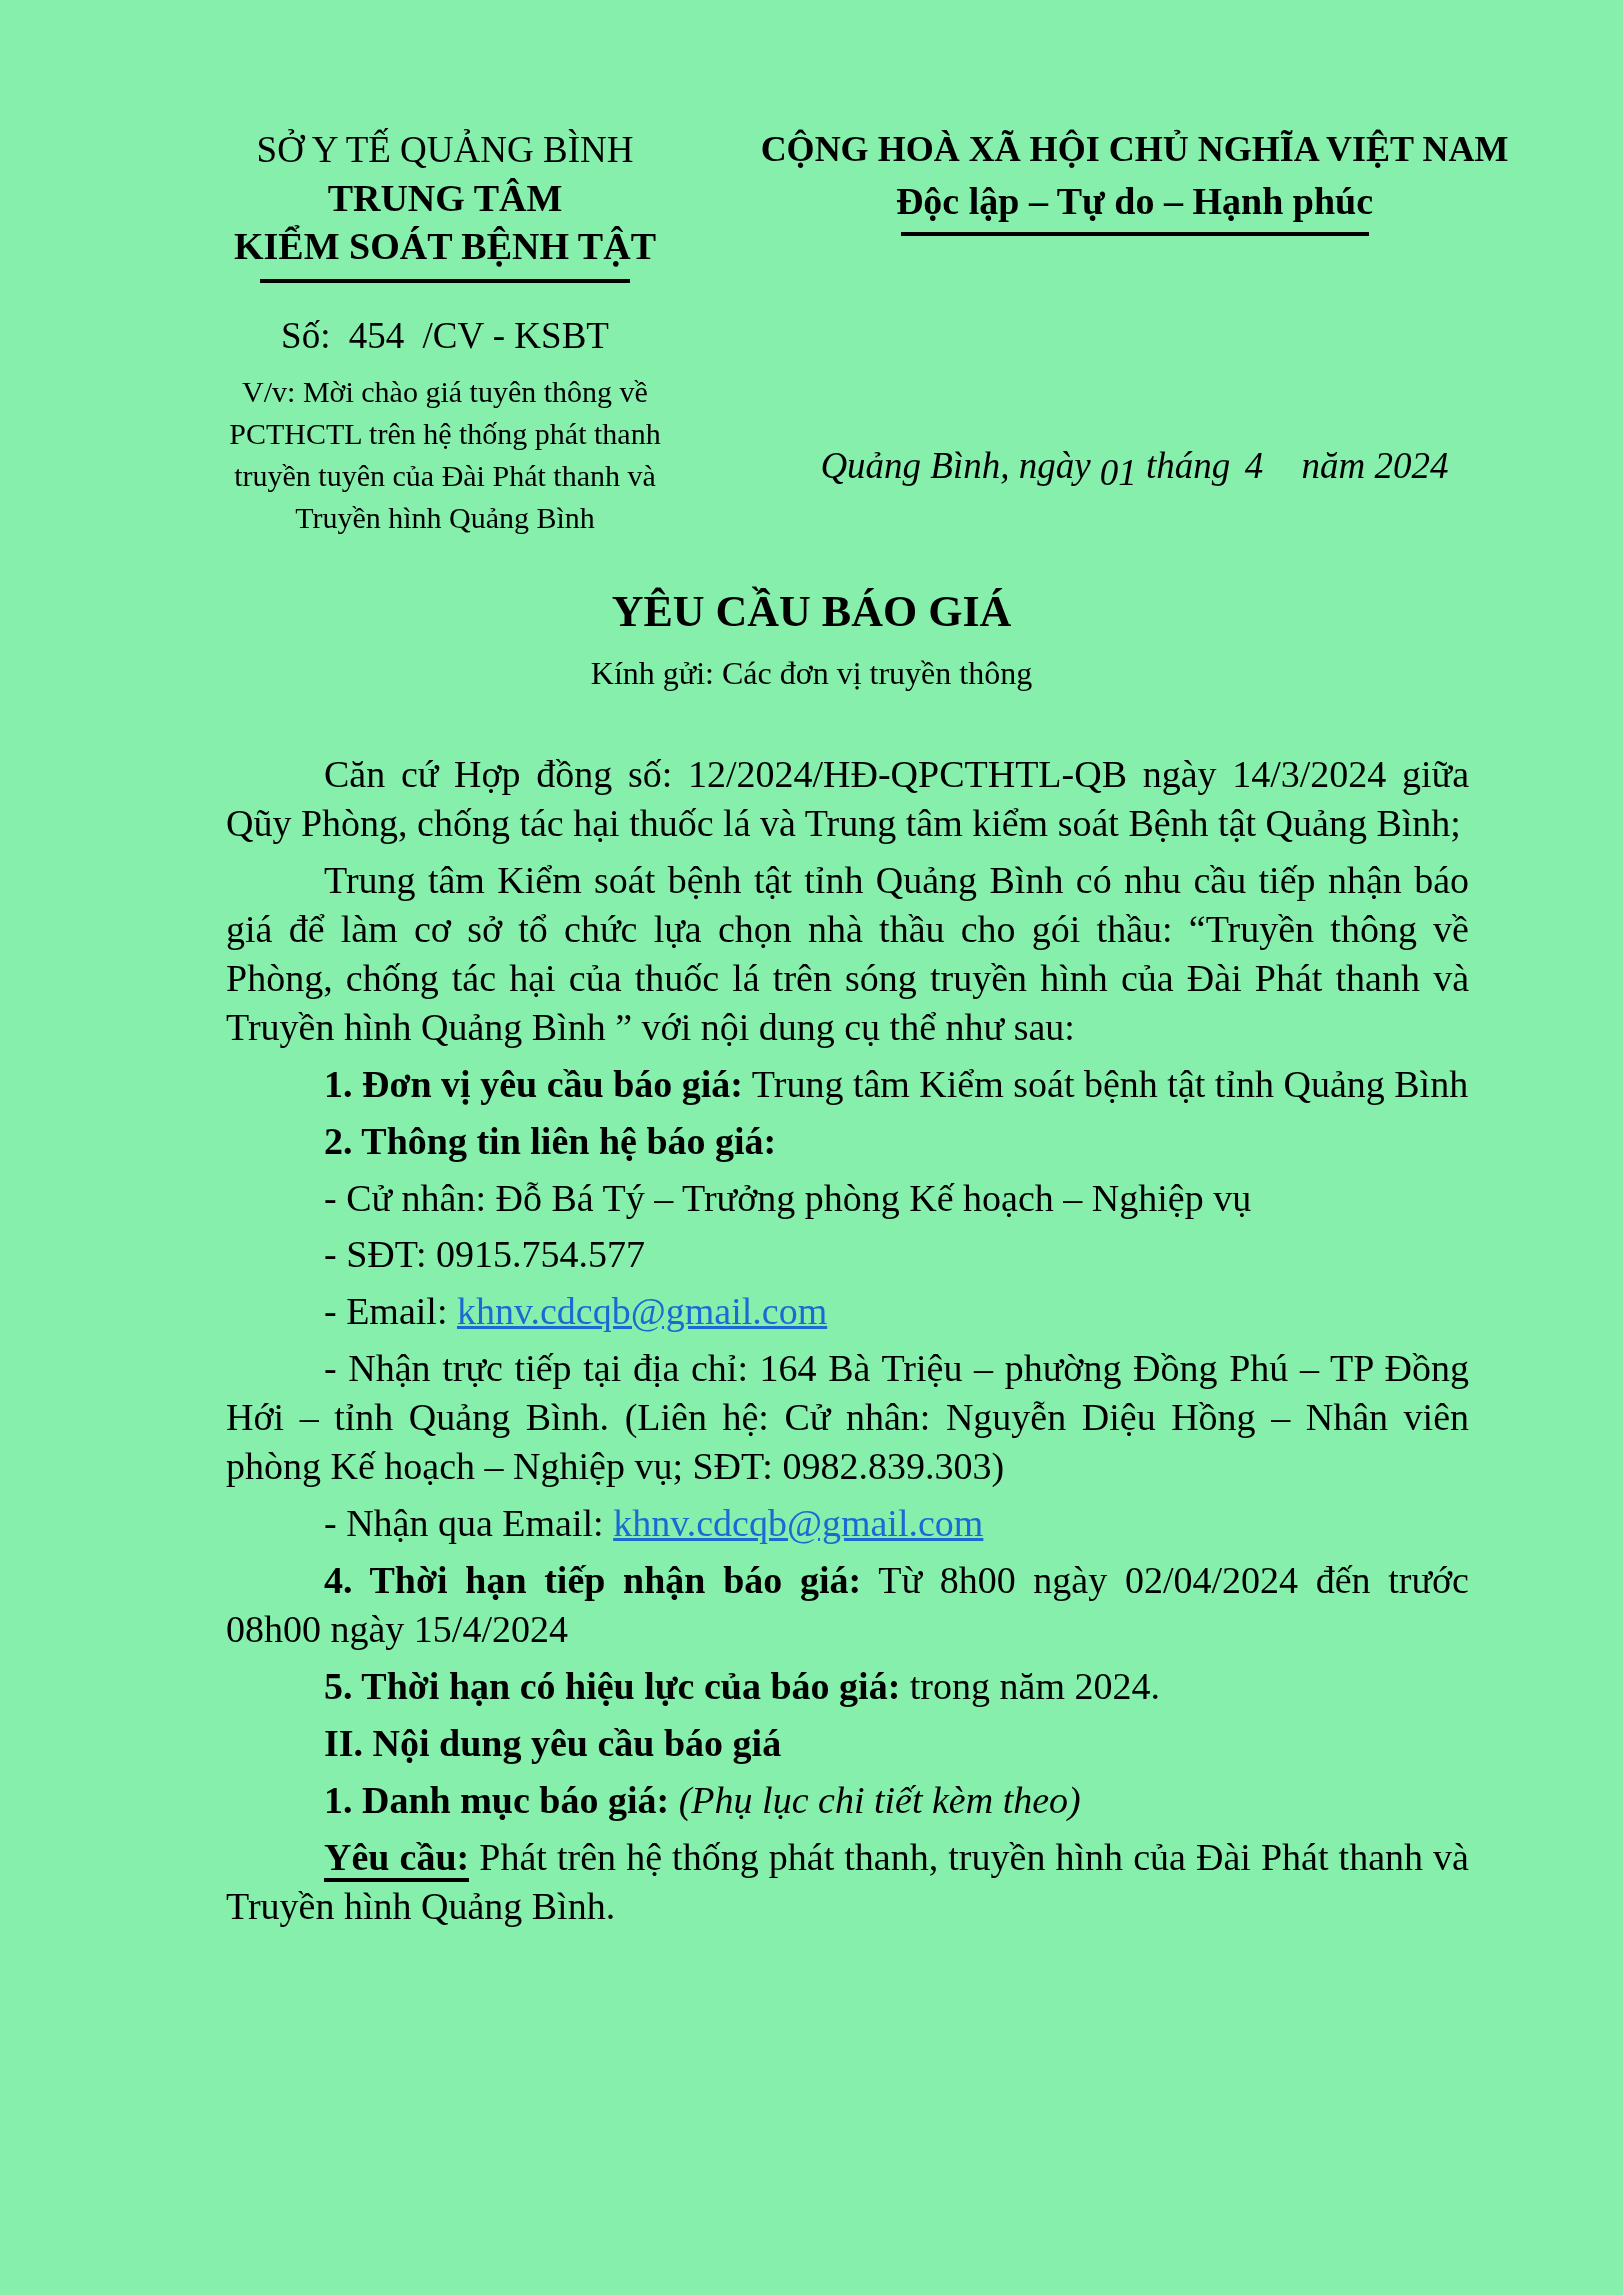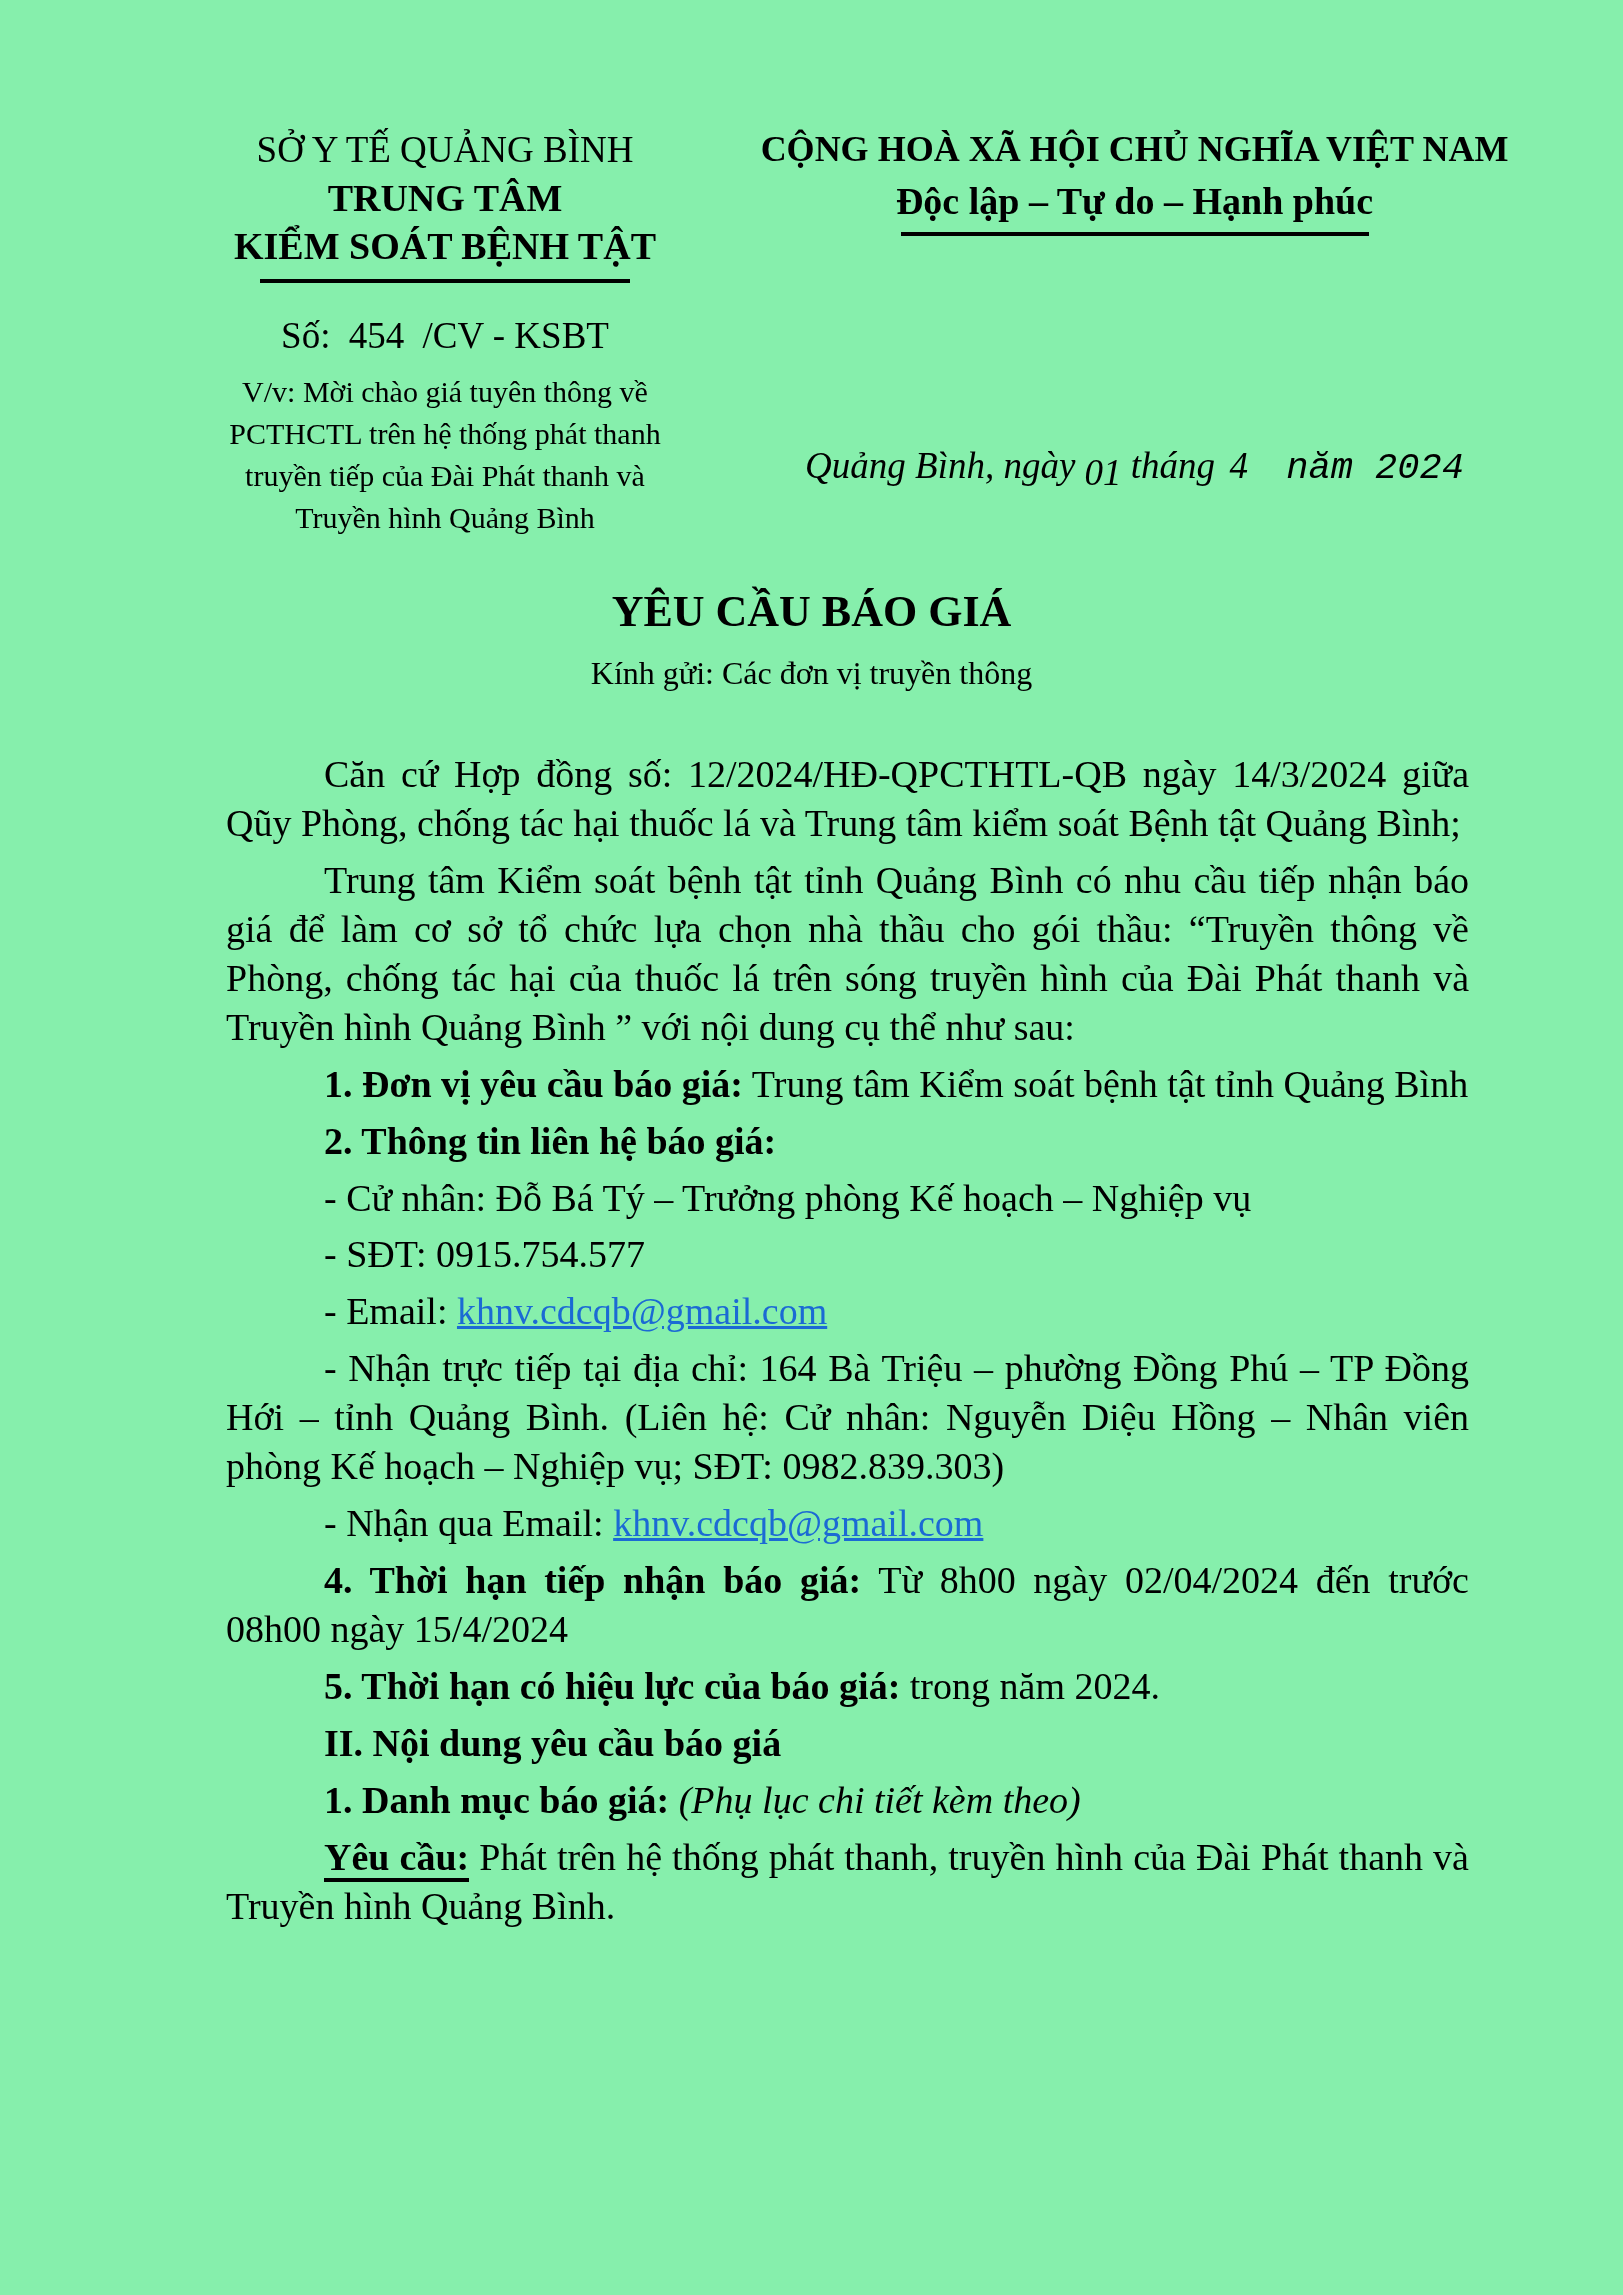--- a/index.html
+++ b/index.html
@@ -20,21 +20,21 @@
   .doc-number .num{margin:0 18.3px;}
   .subject{margin-top:10.5px;font-size:30px;line-height:42px;}
   
   .header-right{position:absolute;left:725px;top:126px;width:819px;text-align:center;}
   .country{font-size:36px;line-height:47px;font-weight:bold;white-space:nowrap;}
   .motto{font-size:38px;line-height:50px;font-weight:bold;margin-top:2.6px;}
   .rule-right{width:468px;height:3.9px;background:#000;margin:6.5px auto 0;}
   .dateline{margin-top:207px;font-size:37px;line-height:46px;font-style:italic;white-space:nowrap;}
   .dateline .day{display:inline-block;transform:translateY(6.5px);margin:0 9.2px;}
   .dateline .mth{margin:0 14.4px;}
-  .dateline .yr{margin-left:24px;font-family:Liberation Mono, monospace;}
+  .dateline .yr{margin-left:24px;}
   
   .doc-title{position:absolute;top:586px;left:0;width:100%;text-align:center;
              font-size:44px;line-height:52px;font-weight:bold;}
   .salutation{position:absolute;top:650px;left:0;width:100%;text-align:center;
               font-size:32px;line-height:47px;}
   
   .body{position:absolute;top:750px;left:226px;width:1243px;
         font-size:38px;line-height:49px;text-align:justify;}
   .body p{margin:0 0 7.9px 0;text-indent:98px;}
   .bold{font-weight:bold;}
@@ -49,21 +49,21 @@
 
   <div class="header-left">
     <div class="parent-org">SỞ Y TẾ QUẢNG BÌNH</div>
     <div class="org-bold">TRUNG TÂM</div>
     <div class="org-bold">KIỂM SOÁT BỆNH TẬT</div>
     <div class="rule-left"></div>
     <div class="doc-number"><span>Số:</span><span class="num">454</span><span>/CV - KSBT</span></div>
     <div class="subject">
       <div>V/v: Mời chào giá tuyên thông về</div>
       <div>PCTHCTL trên hệ thống phát thanh</div>
-      <div>truyền tiếp của Đài Phát thanh và</div>
+      <div>truyền tuyên của Đài Phát thanh và</div>
       <div>Truyền hình Quảng Bình</div>
     </div>
   </div>
 
   <div class="header-right">
     <div class="country">CỘNG HOÀ XÃ HỘI CHỦ NGHĨA VIỆT NAM</div>
     <div class="motto">Độc lập – Tự do – Hạnh phúc</div>
     <div class="rule-right"></div>
     <div class="dateline"><span>Quảng Bình, ngày</span><span class="day">01</span><span>tháng</span><span class="mth">4</span><span class="yr">năm 2024</span></div>
   </div>

